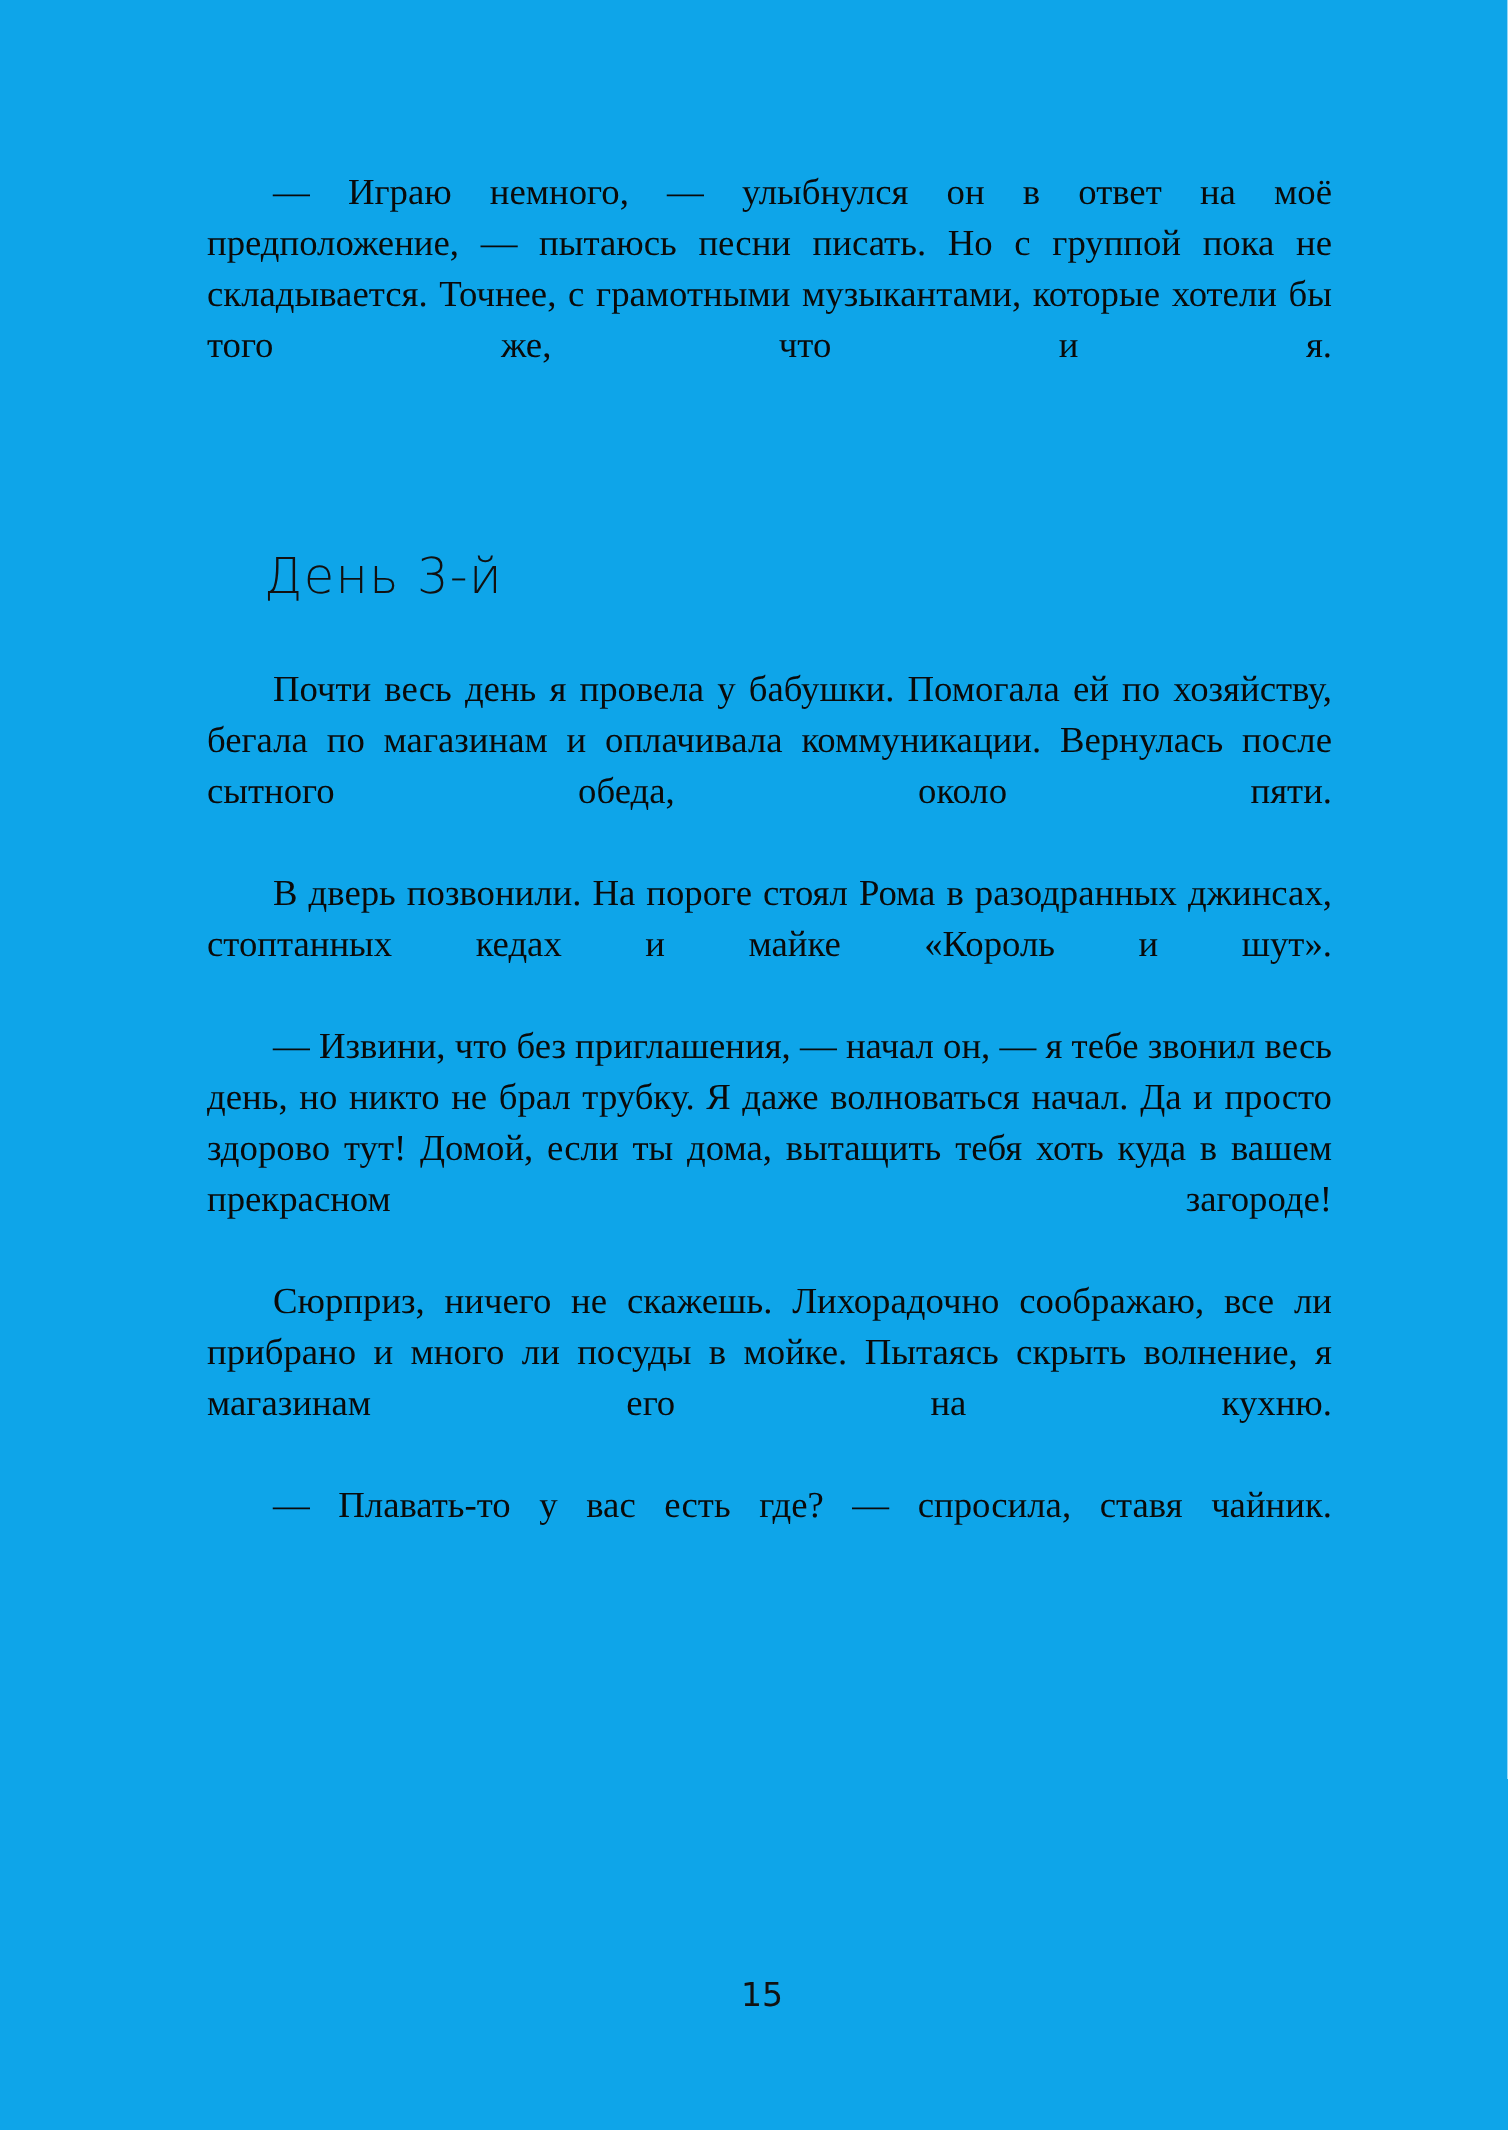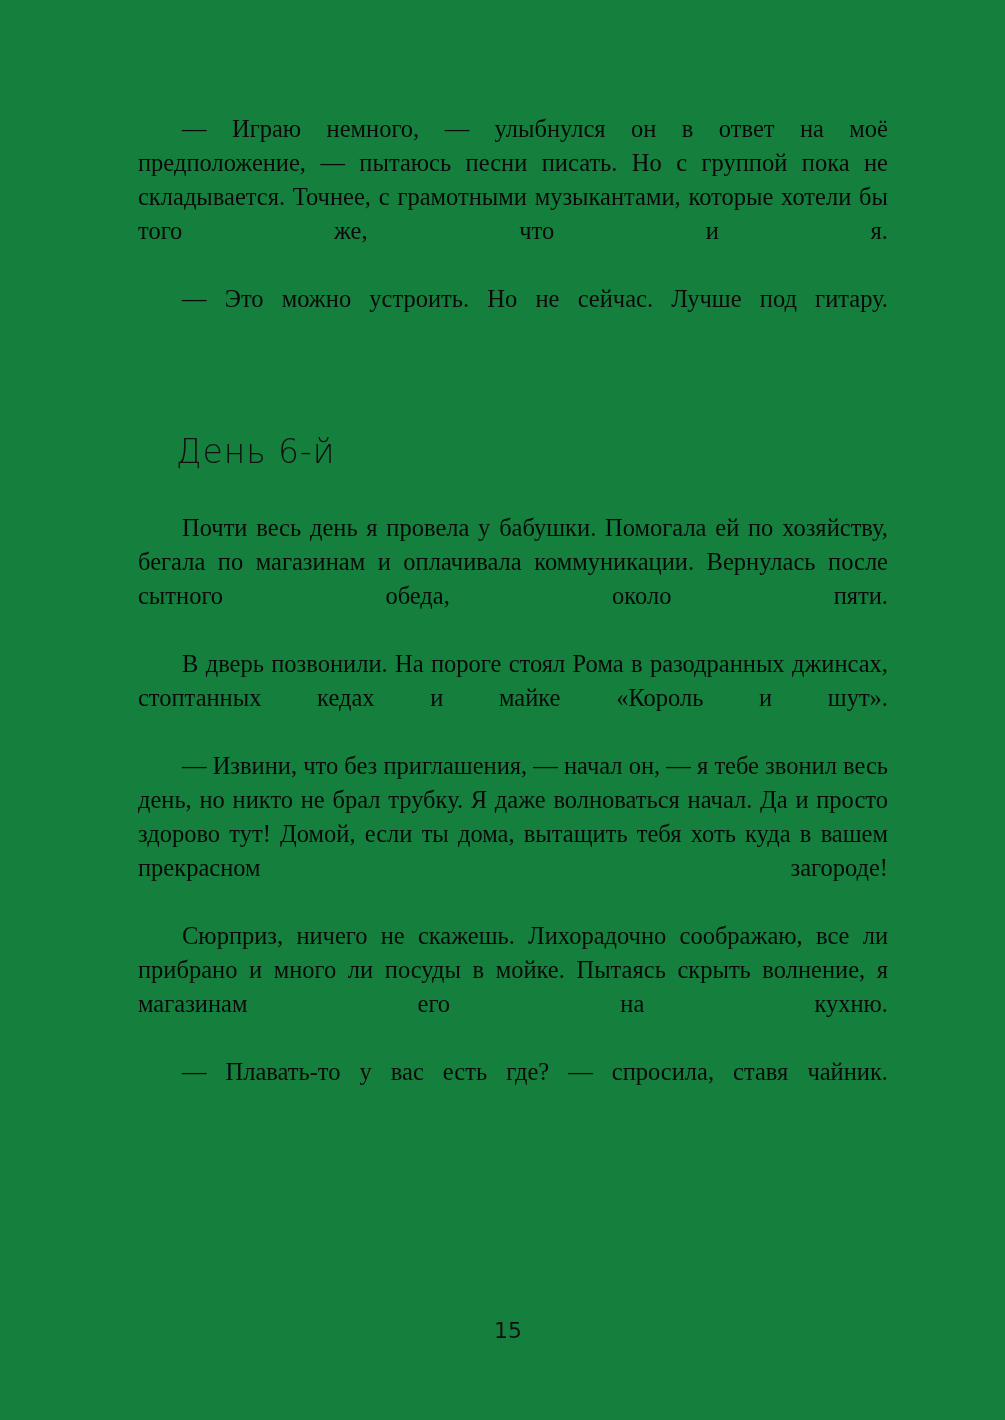--- a/index.html
+++ b/index.html
@@ -5,21 +5,21 @@
   html, body {
     margin: 0;
     padding: 0;
     background: #ffffff;
   }
 
   .page {
     position: relative;
     width: 1005px;
     height: 1420px;
-    background: #15803d;
+    background: #0ea5e9;
     margin: 0 auto;
     overflow: hidden;
     box-sizing: border-box;
   }
 
   .text-column {
     position: absolute;
     left: 138px;
     top: 112px;
     width: 750px;
@@ -84,27 +84,26 @@
 </style>
 </head>
 <body>
 
 <div class="page">
 
   <div class="text-column">
 
     <div>
       <p class="para">— Играю немного, — улыбнулся он в ответ на моё предположение, — пытаюсь песни писать. Но с группой пока не складывается. Точнее, с грамотными музыканта­ми, которые хотели бы того же, что и я.</p>
-      <p class="para">— Это можно устроить. Но не сейчас. Лучше под гитару.</p>
     </div>
 
     <div class="block-break-top"></div>
 
     <div class="heading-wrap">
-      <h2 class="section-heading">День 6-й</h2>
+      <h2 class="section-heading">День 3-й</h2>
     </div>
 
     <div class="block-break-bottom"></div>
 
     <div>
       <p class="para">Почти весь день я провела у бабушки. Помогала ей по хозяйству, бегала по магазинам и оплачивала комму­никации. Вернулась после сытного обеда, около пяти.</p>
       <p class="para">В дверь позвонили. На пороге стоял Рома в разодран­ных джинсах, стоптанных кедах и майке «Король и шут».</p>
       <p class="para">— Извини, что без приглашения, — начал он, — я тебе звонил весь день, но никто не брал трубку. Я даже волно­ваться начал. Да и просто здорово тут! Домой, если ты дома, вытащить тебя хоть куда в вашем прекрасном заго­роде!</p>
       <p class="para">Сюрприз, ничего не скажешь. Лихорадочно сообра­жаю, все ли прибрано и много ли посуды в мойке. Пытаясь скрыть волнение, я магазинам его на кухню.</p>
       <p class="para">— Плавать-то у вас есть где? — спросила, ставя чайник.</p>

